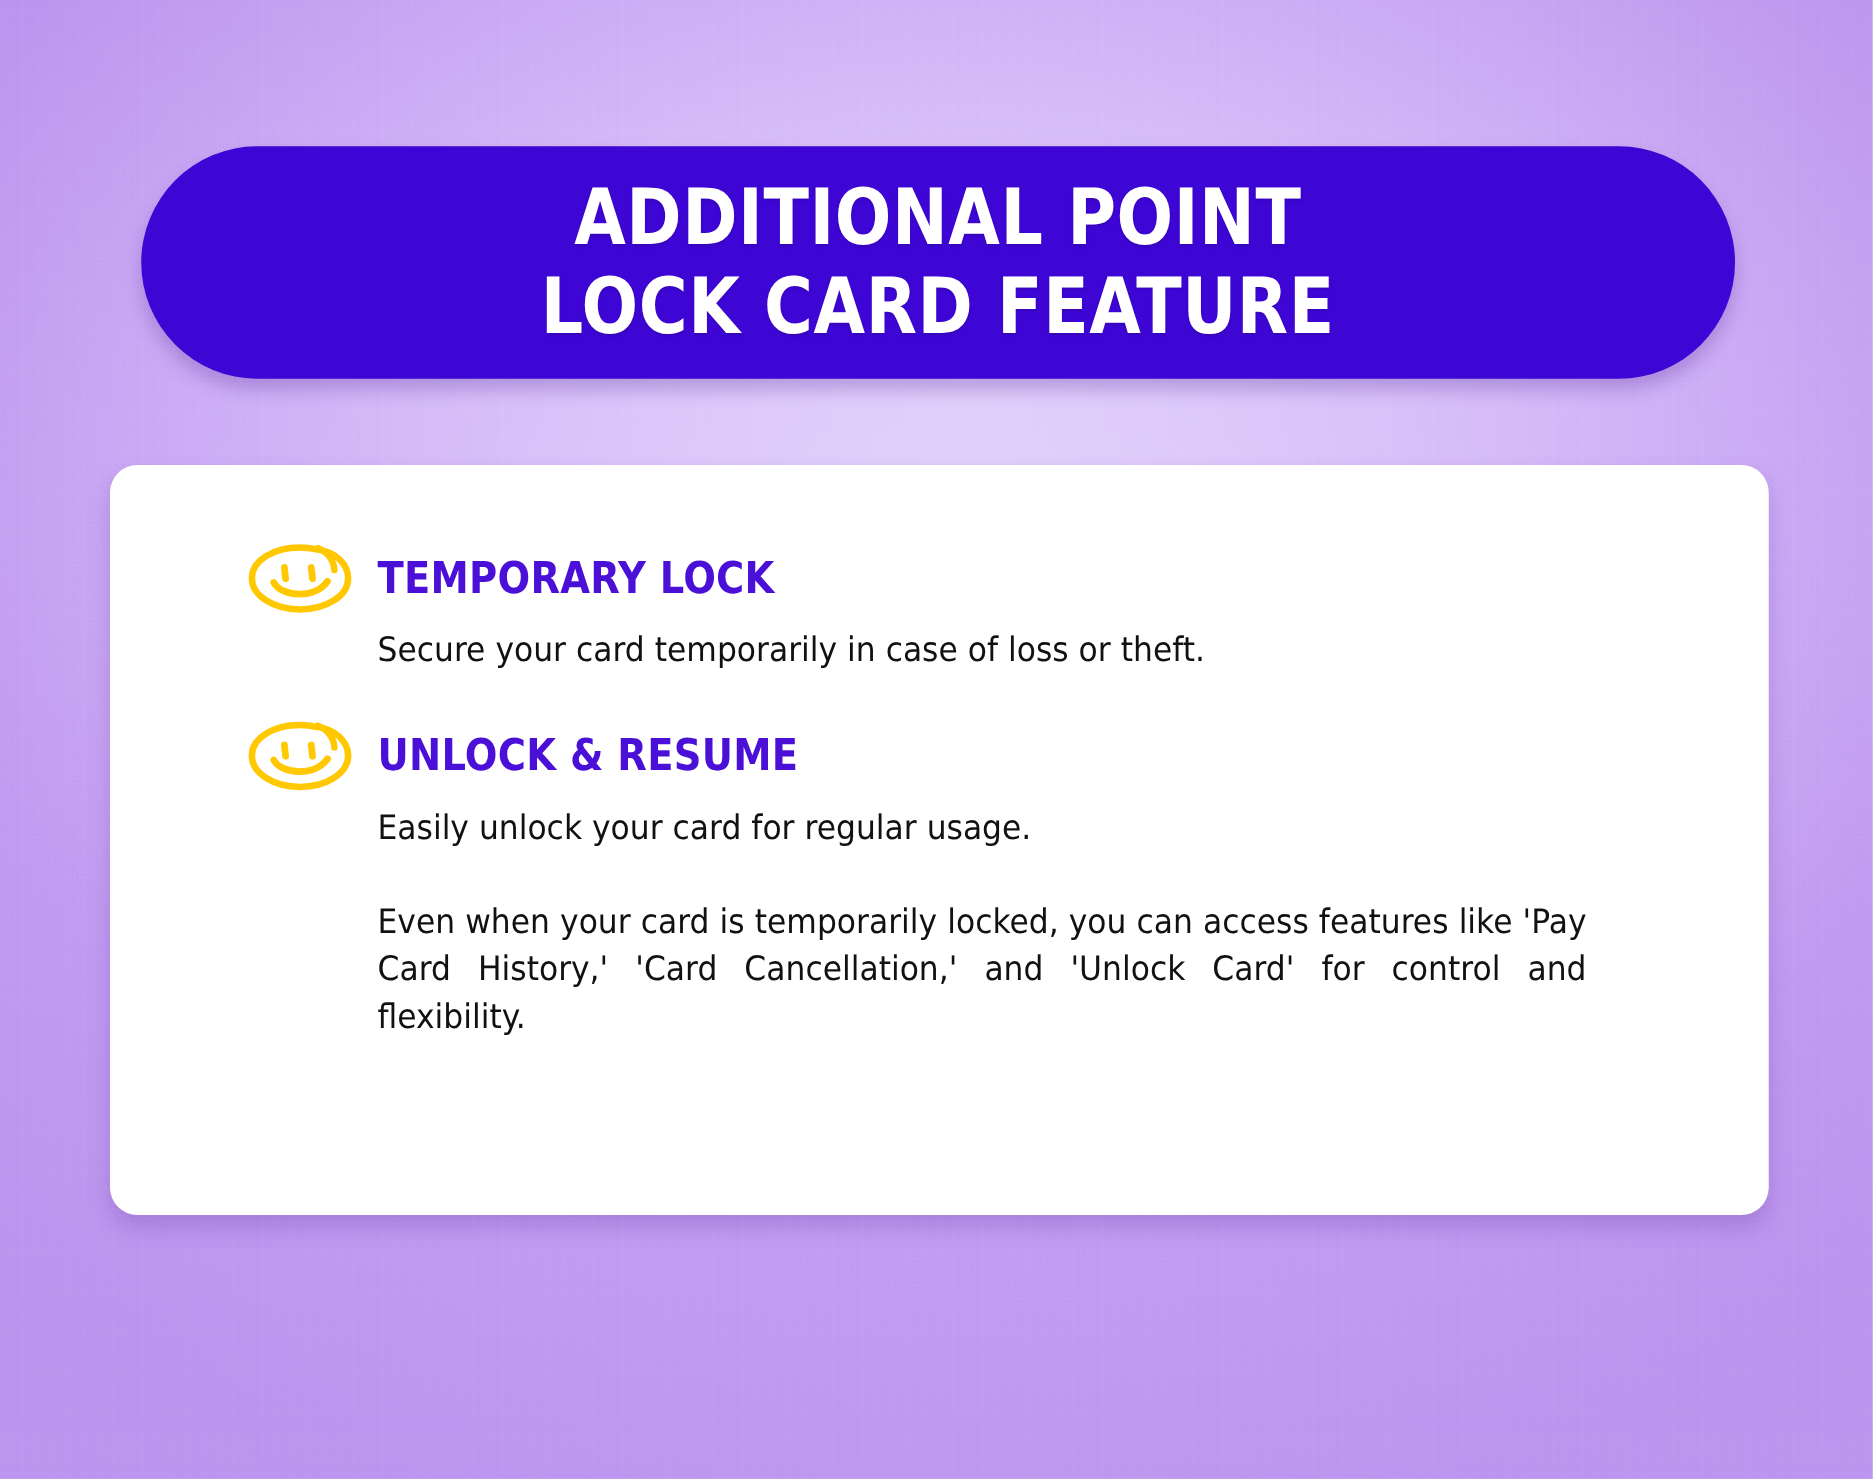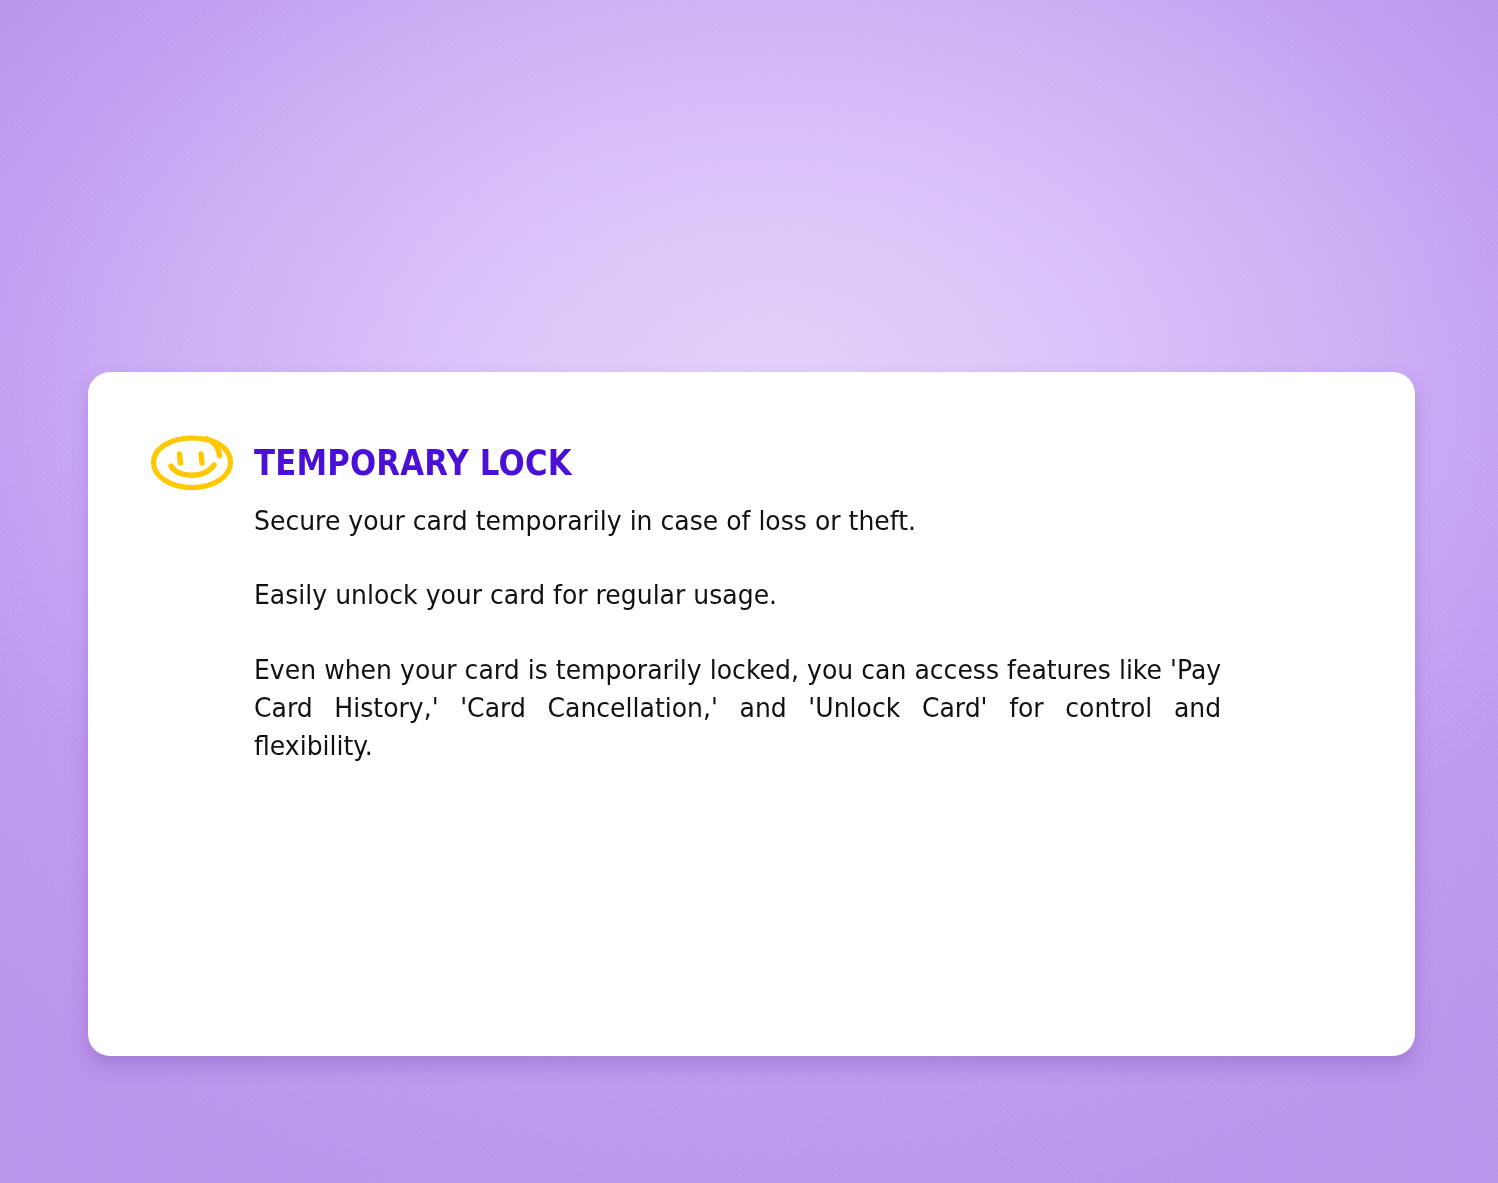--- a/index.html
+++ b/index.html
@@ -73,27 +73,27 @@
     white-space: pre-line;
     text-shadow: 0 2px 2px rgba(40,0,110,.25);
   }
 
   
   .card {
     position: absolute;
     left: 88px;
     top: 372px;
     width: 1327px;
-    height: 684px;
+    height: 600px;
     background: #ffffff;
     border-radius: 22px;
     box-shadow: 0 10px 18px rgba(95, 55, 160, .26);
     z-index: 2;
     box-sizing: border-box;
-    padding: 62px 66px 0 62px;
+    padding: 62px 66px 0 110px;
   }
 
   .feature {
     position: relative;
     margin-bottom: 36px;
   }
   .feature:last-child { margin-bottom: 0; }
 
   .feature-head {
     display: flex;
@@ -136,38 +136,52 @@
   .feature-body.single { text-align: left; }
 </style>
 </head>
 <body>
 
 <div class="page">
 
   <div class="grain"></div>
   <div class="vignette"></div>
 
+  <div class="banner">
+    <div class="banner-title">ADDITIONAL POINT
+LOCK CARD FEATURE</div>
+  </div>
 
   <div class="card">
 
     <div class="feature">
       <div class="feature-head">
         <svg class="smiley-icon" viewBox="0 0 84 58">
           <path d="M55 5.5 C70 7 80.5 17 80.5 28.5 C80.5 42.5 63.5 53.5 42 53.5 C20.5 53.5 3.5 42.5 3.5 28.5 C3.5 14.5 20.5 4 42 4 C46.5 4 50.9 4.5 55 5.5" fill="none" stroke="#FFC800" stroke-width="5.2" stroke-linecap="round"></path>
           <path d="M56.5 4.5 C64 8 69 14 69.5 22" fill="none" stroke="#FFC800" stroke-width="5.2" stroke-linecap="round"></path>
           <path d="M29.5 20 L30.5 29" fill="none" stroke="#FFC800" stroke-width="5.4" stroke-linecap="round"></path>
           <path d="M51 20 L52 29" fill="none" stroke="#FFC800" stroke-width="5.4" stroke-linecap="round"></path>
           <path d="M21 32 C27 43.5 54 45.5 64 31" fill="none" stroke="#FFC800" stroke-width="5.4" stroke-linecap="round"></path>
         </svg>
         <div class="feature-title">TEMPORARY LOCK</div>
       </div>
       <div class="feature-body single">Secure your card temporarily in case of loss or theft.</div>
     </div>
 
     <div class="feature">
+      <div class="feature-head">
+        <svg class="smiley-icon" viewBox="0 0 84 58">
+          <path d="M55 5.5 C70 7 80.5 17 80.5 28.5 C80.5 42.5 63.5 53.5 42 53.5 C20.5 53.5 3.5 42.5 3.5 28.5 C3.5 14.5 20.5 4 42 4 C46.5 4 50.9 4.5 55 5.5" fill="none" stroke="#FFC800" stroke-width="5.2" stroke-linecap="round"></path>
+          <path d="M56.5 4.5 C64 8 69 14 69.5 22" fill="none" stroke="#FFC800" stroke-width="5.2" stroke-linecap="round"></path>
+          <path d="M29.5 20 L30.5 29" fill="none" stroke="#FFC800" stroke-width="5.4" stroke-linecap="round"></path>
+          <path d="M51 20 L52 29" fill="none" stroke="#FFC800" stroke-width="5.4" stroke-linecap="round"></path>
+          <path d="M21 32 C27 43.5 54 45.5 64 31" fill="none" stroke="#FFC800" stroke-width="5.4" stroke-linecap="round"></path>
+        </svg>
+        <div class="feature-title">UNLOCK &amp; RESUME</div>
+      </div>
       <div class="feature-body single">Easily unlock your card for regular usage.</div>
     </div>
 
     <div class="feature">
       <div class="feature-body">Even when your card is temporarily locked, you can access features like 'Pay Card History,' 'Card Cancellation,' and 'Unlock Card' for control and flexibility.</div>
     </div>
 
   </div>
 </div>
 

